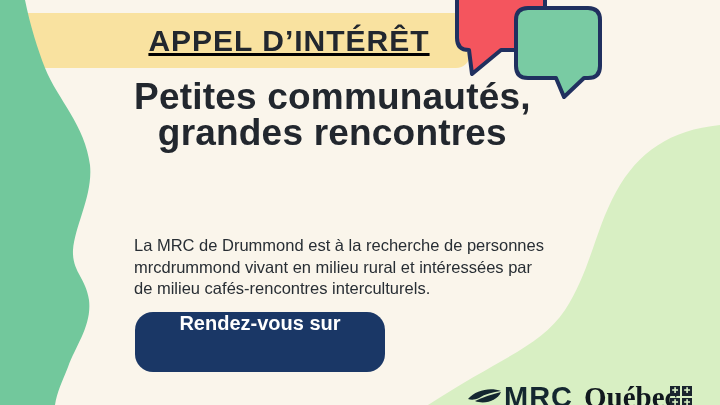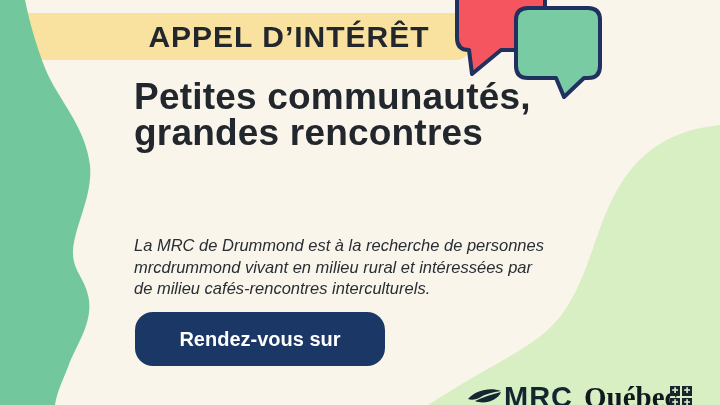--- a/index.html
+++ b/index.html
@@ -3,25 +3,25 @@
 <meta charset="utf-8">
 <style>
   html,body{margin:0;padding:0;}
   .stage{
     position:relative;width:720px;height:405px;overflow:hidden;
     background:var(--background,#FAF5EB);
     font-family:"Liberation Sans",sans-serif;
   }
   
   .banner{
-    position:absolute;left:0;top:13px;width:470px;height:47px;z-index:1;
+    position:absolute;left:0;top:13px;width:470px;height:55px;z-index:1;
     background:var(--banner-yellow,#F9E2A0);
     border-radius:0 14px 14px 0;
     display:flex;align-items:center;justify-content:center;
-    padding-left:108px;box-sizing:border-box;
+    padding-left:108px;box-sizing:border-box;text-decoration:underline;
   }
   .banner-label{
     font-size:30px;font-weight:600;letter-spacing:1px;
     color:var(--title-text,#22272E);white-space:nowrap;
   }
   
   .art{position:absolute;left:0;top:0;z-index:2;overflow:visible;}
   .p-blob-green{fill:var(--blob-green,#72C89C);}
   .p-blob-pale{fill:var(--blob-pale-green,#D8EFC3);}
   .p-bubble-red{fill:var(--bubble-red,#F4555E);stroke:var(--outline-navy,#20305F);stroke-width:4;stroke-linejoin:round;}
@@ -34,26 +34,26 @@
     color:var(--title-text,#22272E);white-space:nowrap;
   }
   .subtitle{
     position:absolute;left:134px;top:171px;z-index:3;
     font-size:28px;line-height:29px;font-weight:400;
     color:var(--subtitle-text,#3C434A);white-space:nowrap;
   }
   .bodytext{
     position:absolute;left:134px;top:235px;z-index:3;
     font-size:16.5px;line-height:21.5px;font-weight:400;
-    color:var(--body-text,#282E34);white-space:nowrap;font-style:italic;
+    color:var(--body-text,#282E34);white-space:nowrap;
   }
   .cta{
-    position:absolute;left:135px;top:312px;width:250px;height:54px;z-index:3;
+    position:absolute;left:135px;top:312px;width:250px;height:60px;z-index:3;
     background:var(--button-navy,#1A3766);border-radius:18px;
-    display:flex;flex-direction:column;align-items:center;justify-content:center;
+    display:flex;flex-direction:column;align-items:center;
     color:var(--button-text,#FFFFFF);font-size:20px;line-height:23px;font-weight:700;
     cursor:pointer;
   }
   
   .attribution{
     position:absolute;right:8px;top:372px;z-index:5;
     font-size:8.5px;color:var(--footer-text,#161D24);white-space:nowrap;
   }
   .mrc-logo{position:absolute;left:467px;top:383px;z-index:5;display:flex;align-items:flex-start;}
   .mrc-swoosh{margin-top:4px;margin-right:3px;}
@@ -82,21 +82,21 @@
     <span class="banner-label">APPEL D’INTÉRÊT</span>
   </div>
 
   <svg class="art" width="720" height="405" viewBox="0 0 720 405">
     <path class="p-blob-green" d="M0,0 L25,0 C30,25 38,50 45,68 C58,100 85,125 90,165 C93,195 75,225 73,250 C72,272 86,278 89,300 C92,325 76,345 68,367 C62,382 57,392 55,405 L0,405 Z"></path>
     <path class="p-blob-pale" d="M720,125 C670,130 638,152 616,192 C595,230 590,272 565,310 C540,347 500,358 428,405 L720,405 Z"></path>
     <path class="p-bubble-red" d="M469,-28 H533 Q545,-28 545,-16 V38 Q545,50 533,50 H501 L472,74 L469,50 Q457,50 457,38 V-16 Q457,-28 469,-28 Z"></path>
     <path class="p-bubble-green" d="M528,8 H588 Q600,8 600,20 V66 Q600,78 588,78 H584 L564,97 L556,78 H528 Q516,78 516,66 V20 Q516,8 528,8 Z"></path>
   </svg>
 
-  <h1 class="title" style="margin:0;">
+  <h1 class="title" style="margin:0;text-align:center;">
     <span class="line">Petites communautés,</span>
     <span class="line">grandes rencontres</span>
   </h1>
 
 
   <p class="bodytext" style="margin:0;">
     <span class="line">La MRC de Drummond est à la recherche de personnes</span>
     <span class="line">mrcdrummond vivant en milieu rural et intéressées par</span>
     <span class="line">de milieu cafés-rencontres interculturels.</span>
   </p>

